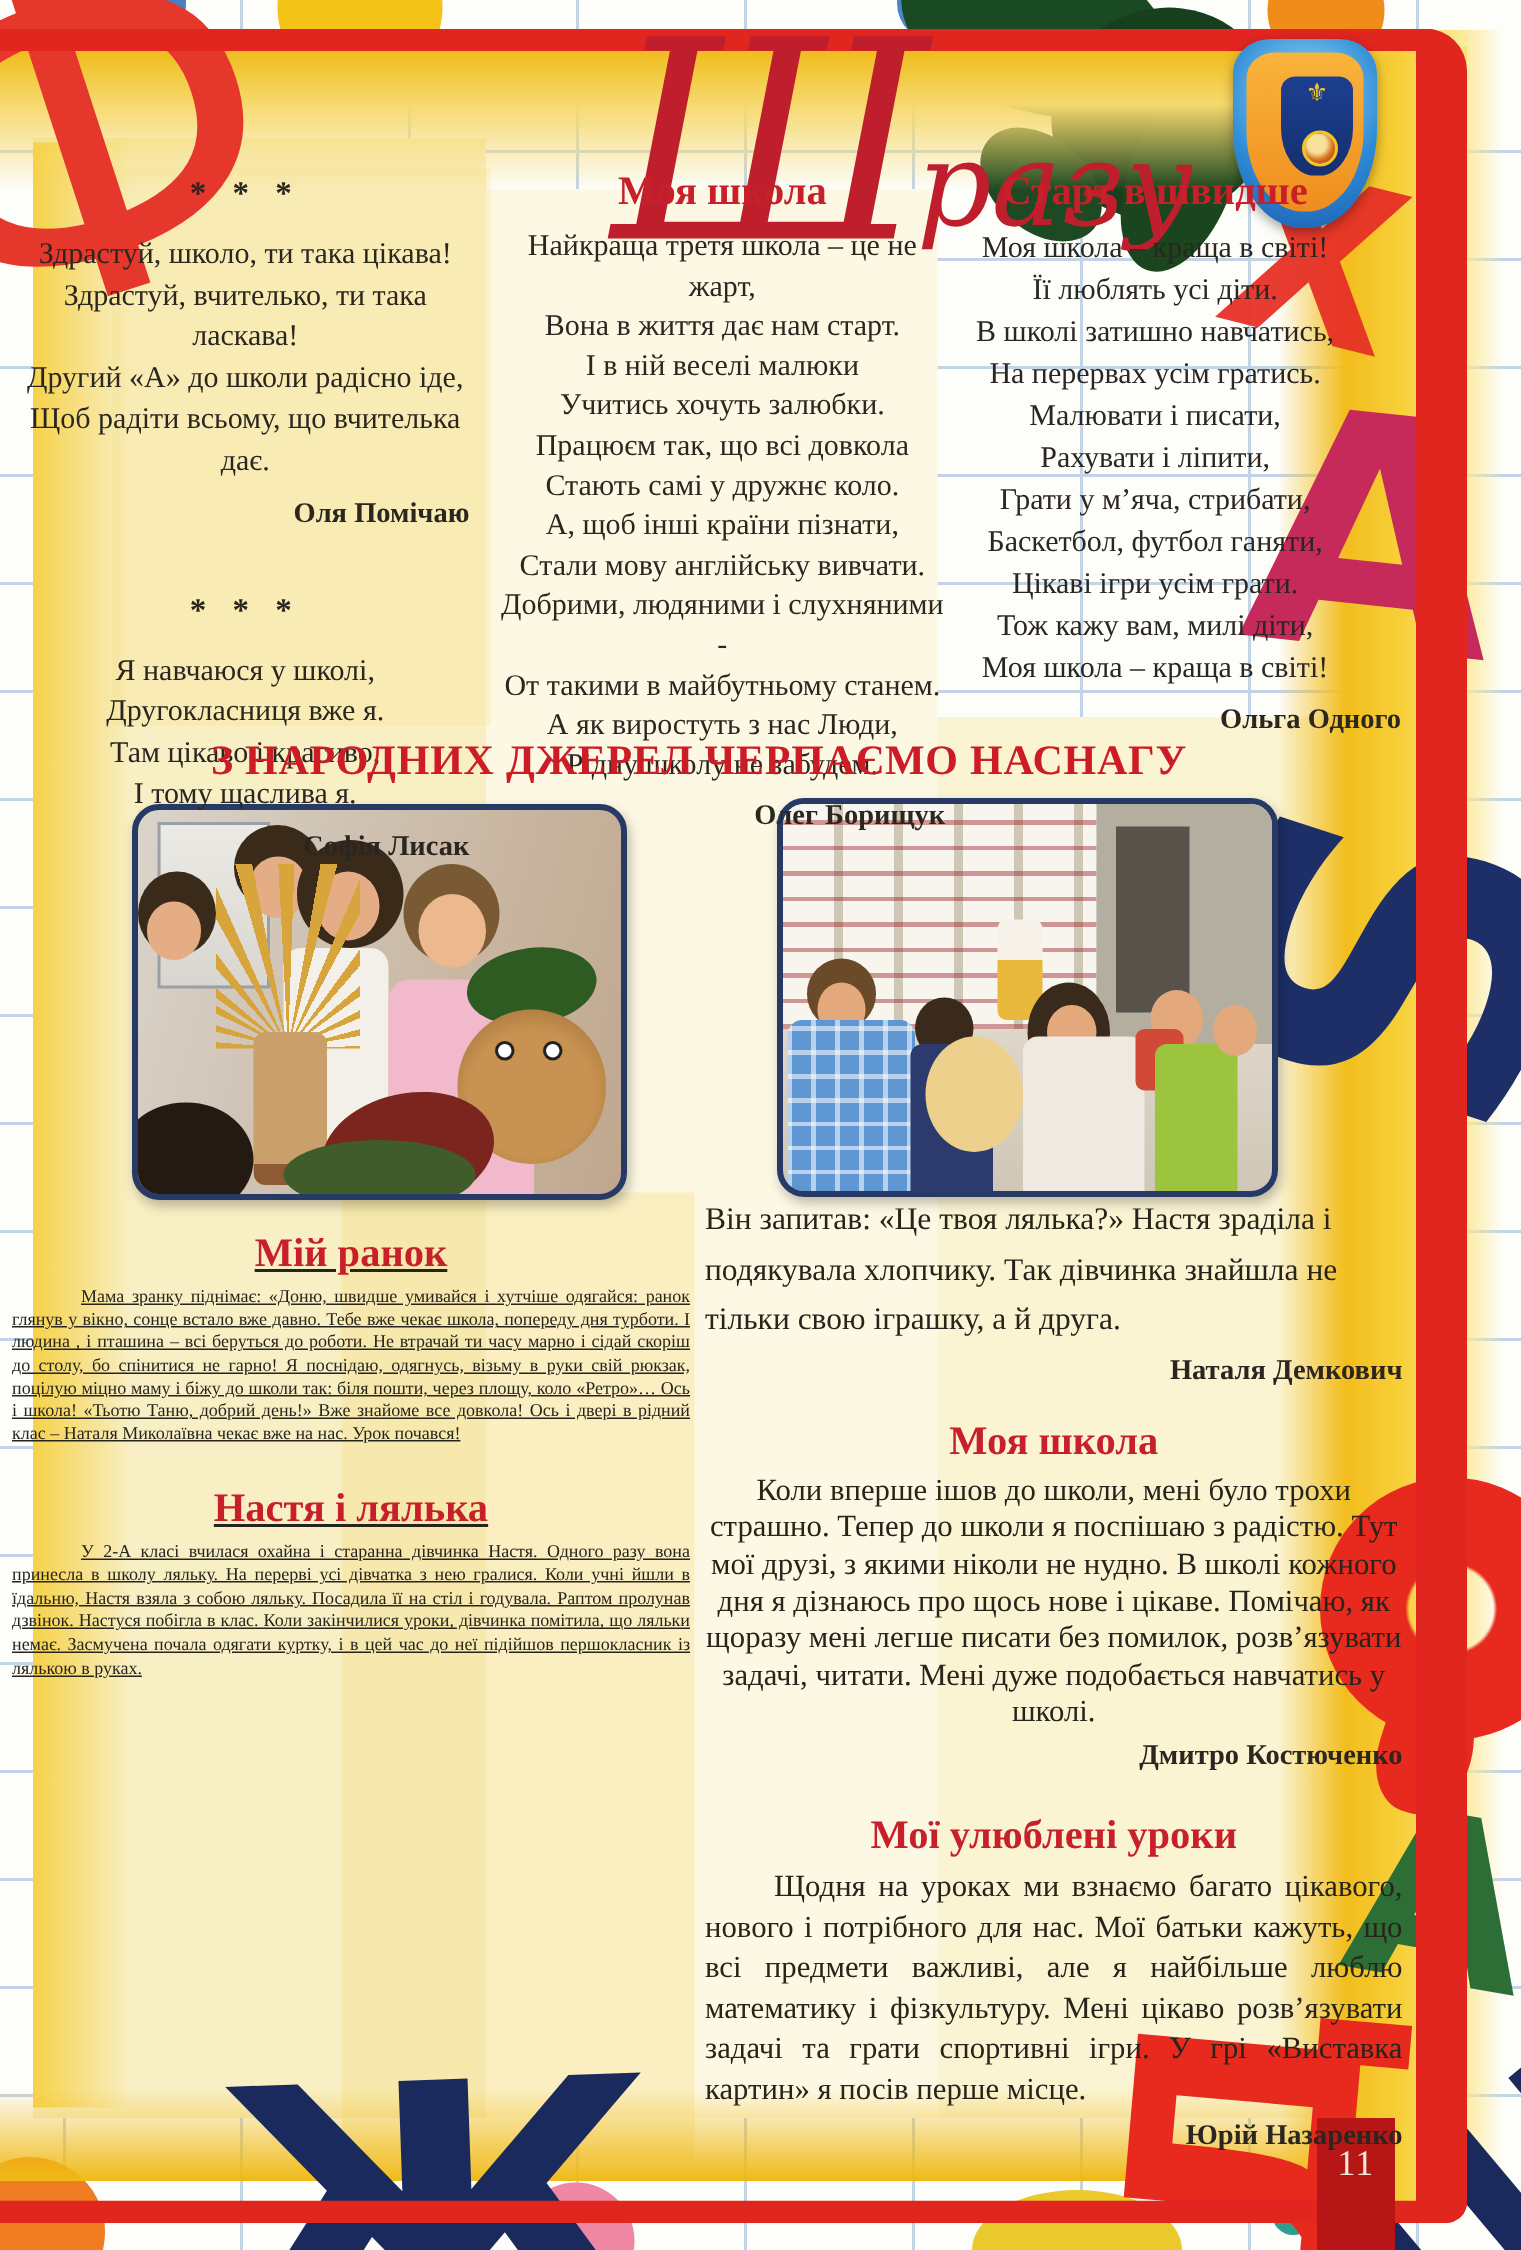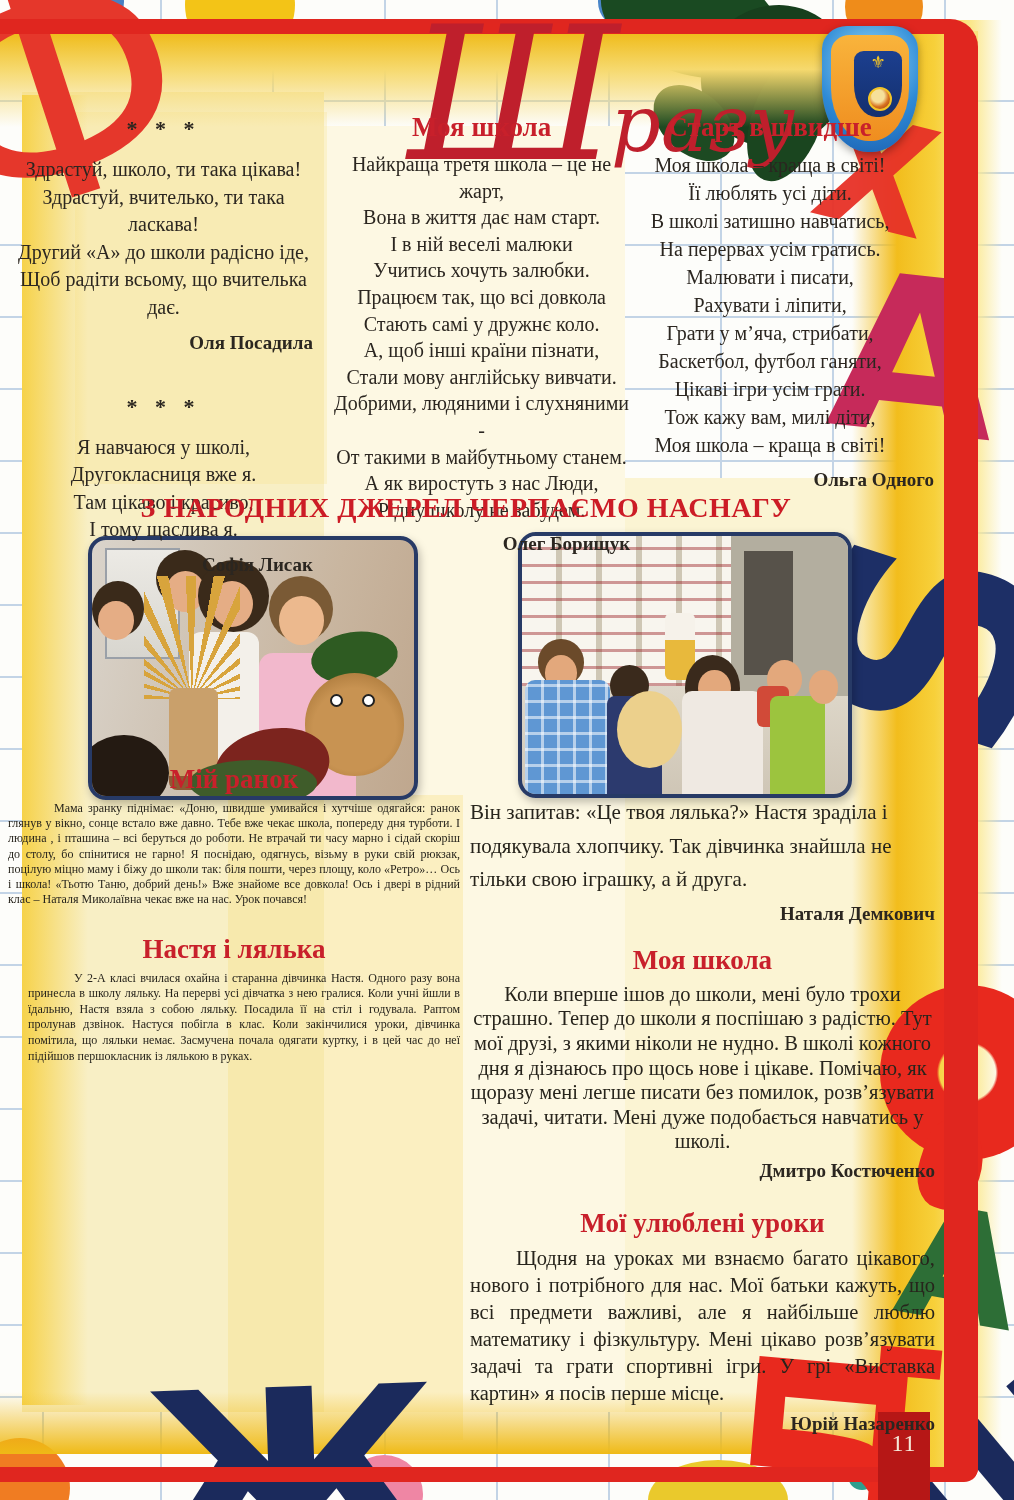--- a/index.html
+++ b/index.html
@@ -142,27 +142,27 @@
       repeating-linear-gradient(90deg, rgba(255,255,255,.55) 0 3px, rgba(0,0,0,0) 3px 16px),
       #5f97d3;}
   .p2-navy{left:26%; top:62%; width:17%; height:40%; background:#2c3a6e; border-radius:8px 8px 0 0;}
   .p2-blonde{left:29%; top:60%; width:20%; height:30%; background:#ecd08c; border-radius:50%;}
   .p2-whitegirl{left:49%; top:60%; width:25%; height:42%; background:#efe9e2; border-radius:10px 10px 0 0;}
   .p2-green{left:76%; top:62%; width:17%; height:40%; background:#9cc43e; border-radius:8px 8px 0 0;}
   .p2-red{left:72%; top:58%; width:10%; height:16%; background:#d14a38; border-radius:6px;}
   .p2-yellowkid{left:44%; top:30%; width:9%; height:26%; background:linear-gradient(#f6f2ea 40%,#e8b93c 40%); border-radius:6px;}
   
   .artcol{position:absolute; z-index:9; color:#27241c;}
-  .artcol-left {left:8px;  top:764px; width:452px;}
+  .artcol-left {left:8px;  top:820px; width:452px;text-decoration:underline;}
   .artcol-right{left:470px; top:796px; width:465px;}
   .art-h{font-size:27px; font-weight:bold; color:#c8202b; text-align:center; margin:0 0 6px;}
   .para{font-size:12px; line-height:1.27; text-align:justify; margin:0; text-indent:46px;}
   .para-cont{font-size:21px; line-height:1.6; text-align:left; margin:0; text-indent:0;}
   .para-right{font-size:20.5px; line-height:1.2; text-align:center; margin:0; text-indent:0;}
-  .para-nastya{line-height:1.3;margin-left:20px;}
+  .para-nastya{line-height:1.3;}
   .para-uroky{line-height:1.32; font-size:20.5px;}
   .byline{font-size:19px; font-weight:bold; text-align:right; margin:6px 0 0; color:#2b2620;} .gap20{height:20px;} .gap26{height:26px;}
 </style>
 </head>
 <body>
 
 <div class="page">
 
   <div class="dot dot-top-blue1"></div>
   <div class="dot dot-top-yellow"></div>
@@ -216,21 +216,21 @@
         <div class="fleur">⚜</div>
         <div class="crest-globe"></div>
       </div>
     </div>
   </div>
 
   <div class="toppoems">
     <div class="tp-col1">
       <div class="stars">* * *</div>
       <div class="poem">Здрастуй, школо, ти така цікава!<br>Здрастуй, вчителько, ти така ласкава!<br>Другий «А» до школи радісно іде,<br>Щоб радіти всьому, що вчителька дає.</div>
-      <div class="poem-author">Оля Посадила</div>
+      <div class="poem-author">Оля Помічаю</div>
       <div class="stars stars2">* * *</div>
       <div class="poem">Я навчаюся у школі,<br>Другокласниця вже я.<br>Там цікаво і красиво,<br>І тому щаслива я.</div>
       <div class="poem-author">Софія Лисак</div>
     </div>
     <div class="tp-col2">
       <div class="poem-h">Моя школа</div>
       <div class="poem">Найкраща третя школа – це не жарт,<br>Вона в життя дає нам старт.<br>І в ній веселі малюки<br>Учитись хочуть залюбки.<br>Працюєм так, що всі довкола<br>Стають самі у дружнє коло.<br>А, щоб інші країни пізнати,<br>Стали мову англійську вивчати.<br>Добрими, людяними і слухняними -<br>От такими в майбутньому станем.<br>А як виростуть з нас Люди,<br>Рідну школу не забудем.</div>
       <div class="poem-author">Олег Борищук</div>
     </div>
     <div class="tp-col3">

